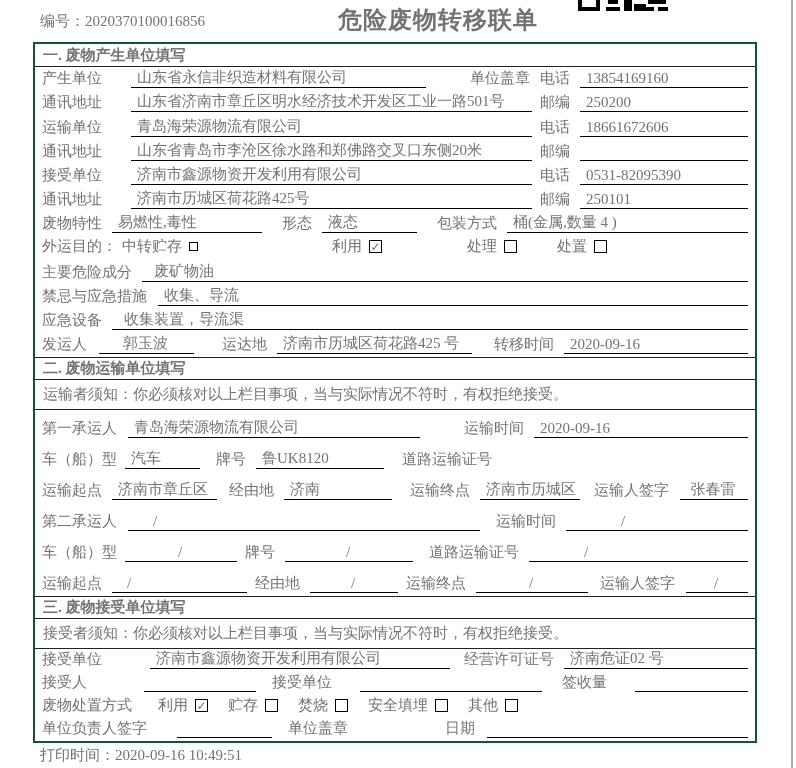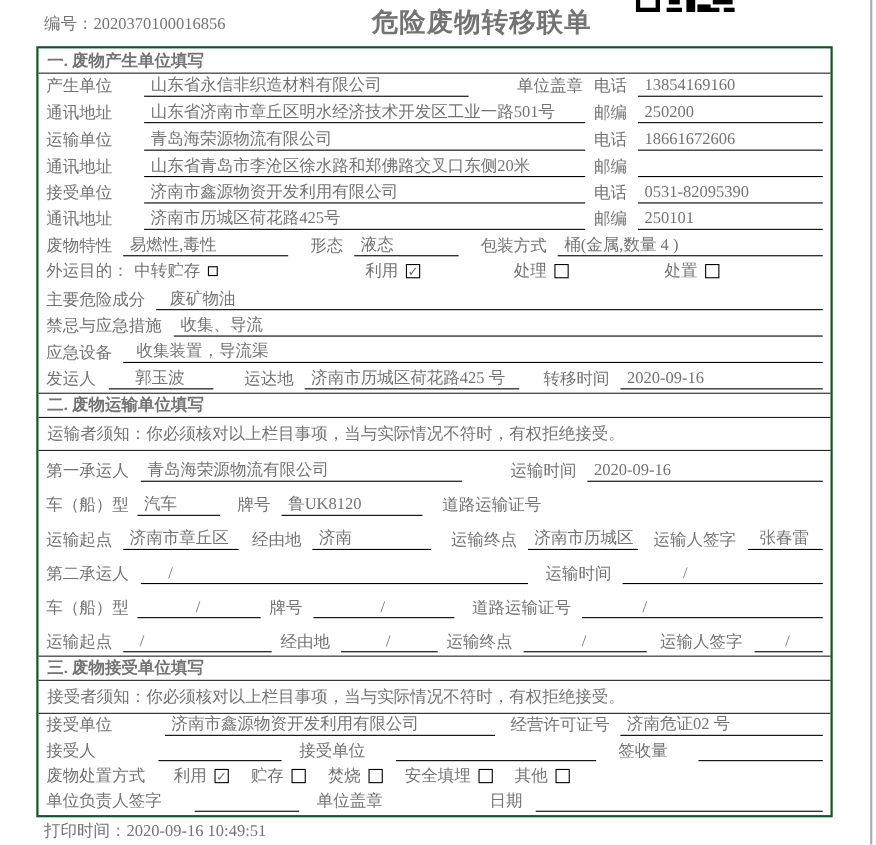--- a/index.html
+++ b/index.html
@@ -34,21 +34,21 @@
   .grow { flex:1 1 auto; }
   .fillgrow { flex:1 1 auto; margin-left:8px; margin-right:8px; border-bottom:1px solid #000; white-space:nowrap; padding-left:6px; }
   .ctr { text-align:center; padding-left:0; }
   .pl12 { padding-left:12px; } .pl25 { padding-left:25px; } .pl55 { padding-left:55px; } .pl15 { padding-left:15px; }
 
   .ml8{margin-left:8px} .ml10{margin-left:10px} .ml12{margin-left:12px} .ml14{margin-left:14px}
   .ml16{margin-left:16px} .ml18{margin-left:18px} .ml20{margin-left:20px} .ml22{margin-left:22px}
   .ml24{margin-left:24px} .ml25{margin-left:25px} .ml26{margin-left:26px} .ml28{margin-left:28px}
   .ml30{margin-left:30px} .ml40{margin-left:40px} .ml44{margin-left:44px}
   .ml46{margin-left:46px} .ml55{margin-left:55px}
-  .ml77{margin-left:87px} .ml85{margin-left:85px} .ml134{margin-left:134px}
+  .ml77{margin-left:40px} .ml85{margin-left:85px} .ml134{margin-left:134px}
 
   .w32{width:32px} .w47{width:47px} .w62{width:62px} .w75{width:75px} .w78{width:78px}
   .w80{width:80px} .w88{width:88px} .w92{width:92px} .w95{width:95px} .w100{width:100px}
   .w105{width:105px} .w108{width:108px} .w112{width:112px}
   .w128{width:128px} .w135{width:135px} .w150{width:150px} .w182{width:182px} .w195{width:195px}
   .w225{width:225px} .w292{width:292px} .w295{width:295px} .w300{width:300px} .w352{width:352px}
 
   .opt { display:flex; align-items:center; white-space:nowrap; }
   .cb { display:inline-block; width:13px; height:13px; border:1px solid #000; margin-left:7px;
         font-size:12px; line-height:12px; text-align:center; flex-shrink:0; }

